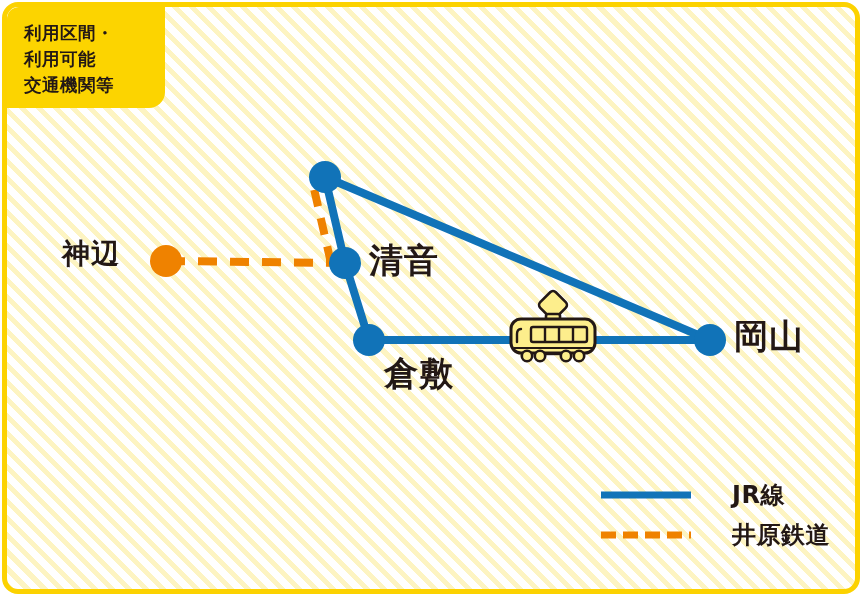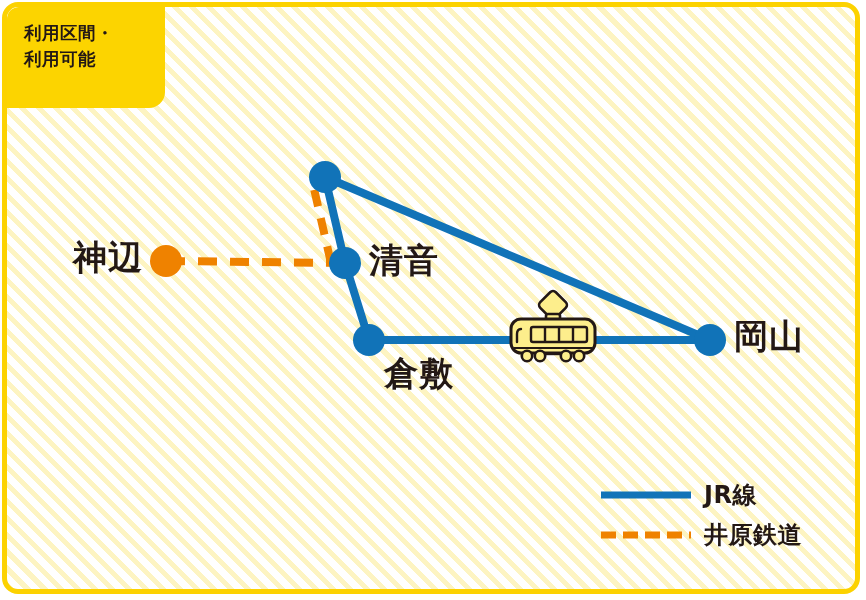--- a/index.html
+++ b/index.html
@@ -86,20 +86,21 @@
 
   
   .legend {
     position: absolute;
     z-index: 30;
   }
   .legend-row {
     position: absolute;
     display: flex;
     align-items: center;
+    gap: 28px;
   }
   .legend-swatch {
     width: 92px;
     height: 18px;
     position: relative;
     flex: 0 0 auto;
   }
   .legend-text {
     font-family: "DejaVu Sans", "Liberation Sans", sans-serif;
     font-size: 24px;
@@ -144,21 +145,21 @@
       <circle cx="318" cy="170" r="16" fill="#1173b8"></circle>
       <circle cx="338" cy="256" r="16" fill="#1173b8"></circle>
       <circle cx="159" cy="254" r="16" fill="#ef8200"></circle>
       <circle cx="362" cy="333" r="16" fill="#1173b8"></circle>
       <circle cx="703" cy="333" r="16" fill="#1173b8"></circle>
     </svg>
 
 
     <div class="st-label" style="left:362px; top:231px; font-size:34px;">清音</div>
 
-    <div class="st-label" style="left:66px; top:228px; font-size:34px;text-align:right;">神辺</div>
+    <div class="st-label" style="left:55px; top:228px; font-size:28px;text-align:right;">神辺</div>
 
     <div class="st-label" style="left:329px; top:344px; font-size:34px;margin-left:48px;">倉敷</div>
 
     <div class="st-label" style="left:727px; top:307px; font-size:34px;">岡山</div>
 
     <svg class="tram" viewBox="0 0 96 78">
 
       <g transform="translate(48,17) rotate(45)">
         <rect x="-11" y="-11" width="22" height="22" rx="4" ry="4" fill="#fdee8c" stroke="#231815" stroke-width="2.6"></rect>
       </g>
@@ -200,16 +201,17 @@
             <line x1="1" y1="9" x2="91" y2="9" stroke="#ef8200" stroke-width="7" stroke-linecap="butt" stroke-dasharray="15 7"></line>
           </svg>
         </div>
         <div class="legend-text">井原鉄道</div>
       </div>
     </div>
 
     <div class="badge">
       <div class="badge-line">利用区間・</div>
       <div class="badge-line">利用可能</div>
+      <div class="badge-line">交通機関等</div>
     </div>
 
   </div>
 </div>
 
 </body></html>

